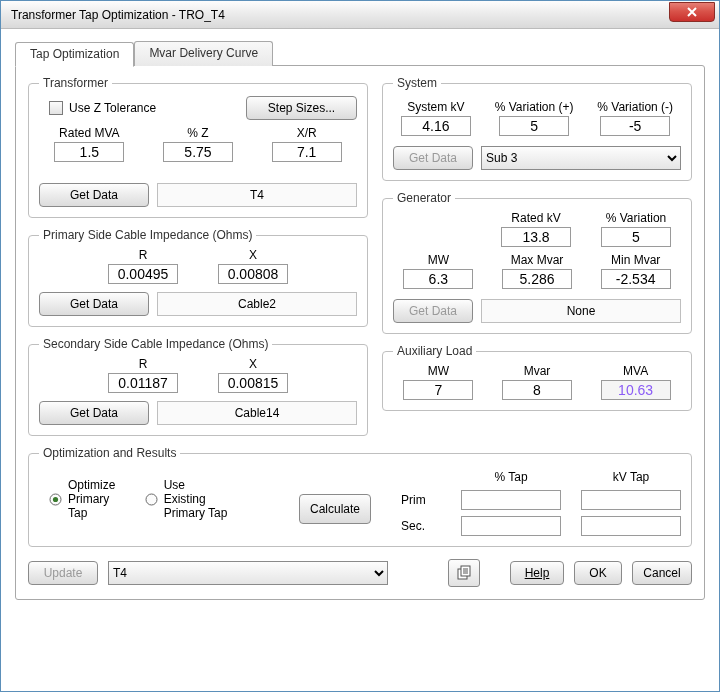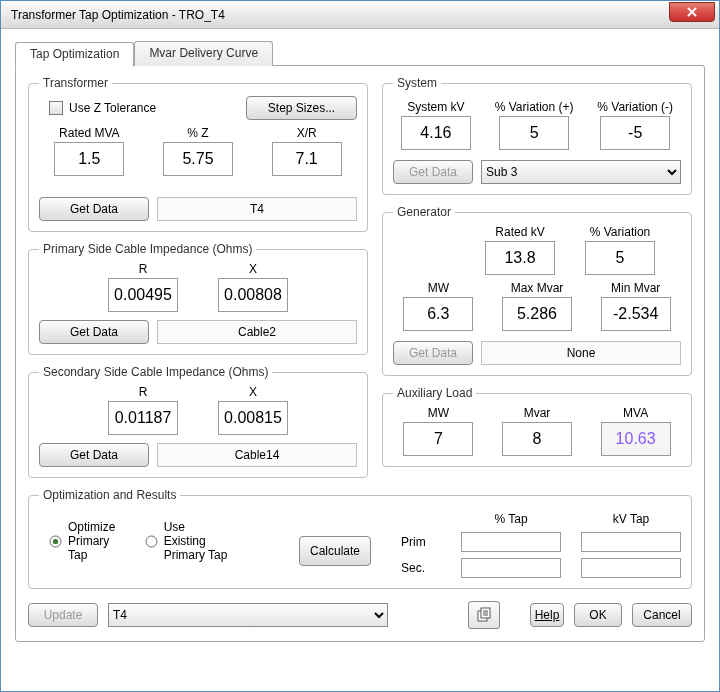--- a/index.html
+++ b/index.html
@@ -82,24 +82,24 @@
   fieldset.group > legend {
     padding: 0 4px;
     color: #333;
   }
   .row { display: flex; align-items: center; gap: 8px; }
   .lbl { display: block; text-align: center; margin-bottom: 2px; }
   .stack { display: flex; flex-direction: column; align-items: center; }
   input.text {
     border: 1px solid #9a9a9a;
     padding: 2px 4px;
-    font-size: 16px;
+    font-size: 14px;
     text-align: center;
     background: #fff;
-    height: 34px;
+    height: 20px;
     width: 70px;
   }
   input.text[readonly] {
     background: #f5f5f5;
     color: #8b5cf6;
   }
   .btn {
     border: 1px solid #8a8a8a;
     border-radius: 4px;
     background: linear-gradient(to bottom, #fdfdfd 0%, #ececec 50%, #dcdcdc 100%);
@@ -285,21 +285,21 @@
             <div class="row">
               <button class="btn disabled" style="width:80px;">Get Data</button>
               <select class="combo" style="flex:1;">
                 <option>Sub 3</option>
               </select>
             </div>
           </fieldset>
 
           <fieldset class="group">
             <legend>Generator</legend>
-            <div class="row" style="justify-content:flex-end; gap:30px; margin-bottom:6px; margin-right:26px;">
+            <div class="row" style="justify-content:flex-end; gap:30px; margin-bottom:6px; margin-right:10px;">
               <div class="stack">
                 <span class="lbl">Rated kV</span>
                 <input class="text" value="13.8" style="">
               </div>
               <div class="stack">
                 <span class="lbl">% Variation</span>
                 <input class="text" value="5" style="">
               </div>
             </div>
             <div class="row" style="justify-content:space-around; margin-bottom:10px;">
@@ -392,19 +392,19 @@
         <div class="icon-btn">
           <svg viewBox="0 0 18 18">
             <rect x="3" y="5" width="9" height="10" fill="#fff" stroke="#555"></rect>
             <rect x="6" y="2" width="9" height="10" fill="#fff" stroke="#555"></rect>
             <line x1="8" y1="5" x2="13" y2="5" stroke="#555"></line>
             <line x1="8" y1="7" x2="13" y2="7" stroke="#555"></line>
             <line x1="8" y1="9" x2="13" y2="9" stroke="#555"></line>
           </svg>
         </div>
         <div style="width:10px;"></div>
-        <button class="btn" style="width:34px;text-decoration:underline;">Help</button>
+        <button class="btn" style="width:54px;text-decoration:underline;">Help</button>
         <button class="btn" style="width:48px;">OK</button>
         <button class="btn" style="width:60px;">Cancel</button>
       </div>
     </div>
   </div>
 </div>
 
 </body></html>

